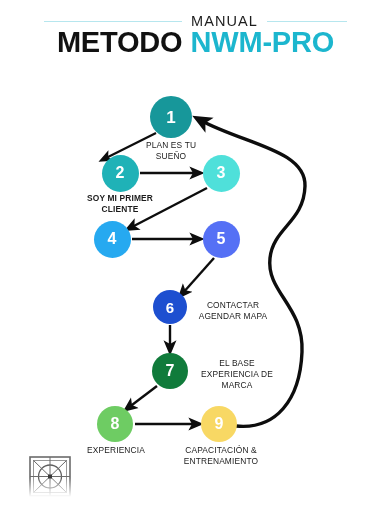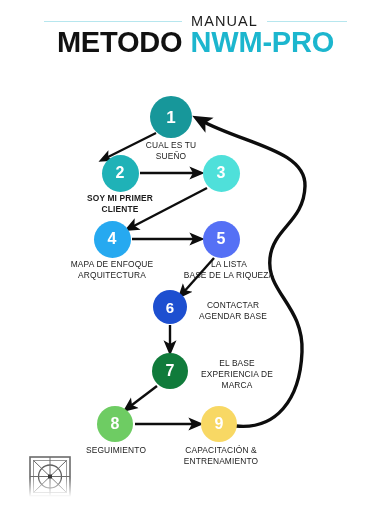--- a/index.html
+++ b/index.html
@@ -175,62 +175,58 @@
       <path d="M149,386 L120,408" stroke="#0d0d0d" stroke-width="2.4" fill="none" marker-end="url(#ah)"></path>
 
       <path d="M127,424 L189,424" stroke="#0d0d0d" stroke-width="2.4" fill="none" marker-end="url(#ah)"></path>
 
       <path d="M228,426 C268,430 292,400 294,352 C296,306 258,292 262,258 C265,228 296,222 297,186 C298,150 236,144 192,120" stroke="#0d0d0d" stroke-width="3.4" fill="none" stroke-linecap="round" marker-end="url(#ahb)"></path>
     </svg>
 
     <div class="node" style="left:142px; top:96px; width:42px; height:42px; background:#17979a; font-size:17px;">
       <span class="node-num">1</span>
     </div>
-    <div class="label" style="left:113px; top:140px; width:100px;">CUAL ES TU
+    <div class="label" style="left:113px; top:140px; width:100px;">PLAN ES TU
 SUEÑO</div>
 
     <div class="node" style="left:93.5px; top:154.5px; width:37px; height:37px; background:#1fb2b7; font-size:16px;">
       <span class="node-num">2</span>
     </div>
     <div class="label" style="left:57px; top:193px; width:110px;font-weight:bold;">SOY MI PRIMER
 CLIENTE</div>
 
     <div class="node" style="left:194.5px; top:154.5px; width:37px; height:37px; background:#4fe0da; font-size:16px;">
       <span class="node-num">3</span>
     </div>
 
     <div class="node" style="left:85.5px; top:220.5px; width:37px; height:37px; background:#26a9f0; font-size:16px;">
       <span class="node-num">4</span>
     </div>
-    <div class="label" style="left:44px; top:259px; width:120px;">MAPA DE ENFOQUE
-ARQUITECTURA</div>
 
     <div class="node" style="left:194.5px; top:220.5px; width:37px; height:37px; background:#5570f5; font-size:16px;">
       <span class="node-num">5</span>
     </div>
-    <div class="label" style="left:157px; top:259px; width:128px;">LA LISTA
-BASE DE LA RIQUEZA</div>
 
     <div class="node" style="left:145px; top:290px; width:34px; height:34px; background:#1d4fd0; font-size:15px;">
       <span class="node-num">6</span>
     </div>
     <div class="label" style="left:179px; top:300px; width:92px;">CONTACTAR
-AGENDAR BASE</div>
+AGENDAR MAPA</div>
 
     <div class="node" style="left:144px; top:353px; width:36px; height:36px; background:#107b3b; font-size:16px;">
       <span class="node-num">7</span>
     </div>
     <div class="label" style="left:183px; top:358px; width:92px;">EL BASE
 EXPERIENCIA DE
 MARCA</div>
 
     <div class="node" style="left:89px; top:406px; width:36px; height:36px; background:#6ecc63; font-size:16px;">
       <span class="node-num">8</span>
     </div>
-    <div class="label" style="left:62px; top:445px; width:92px;">SEGUIMIENTO</div>
+    <div class="label" style="left:62px; top:445px; width:92px;">EXPERIENCIA</div>
 
     <div class="node" style="left:193px; top:406px; width:36px; height:36px; background:#f8d864; font-size:16px;">
       <span class="node-num">9</span>
     </div>
     <div class="label" style="left:154px; top:445px; width:118px;text-align:center;">CAPACITACIÓN &amp;
 ENTRENAMIENTO</div>
   </div>
 
   <div class="logo">
     <svg width="46" height="44" viewBox="0 0 46 44">

